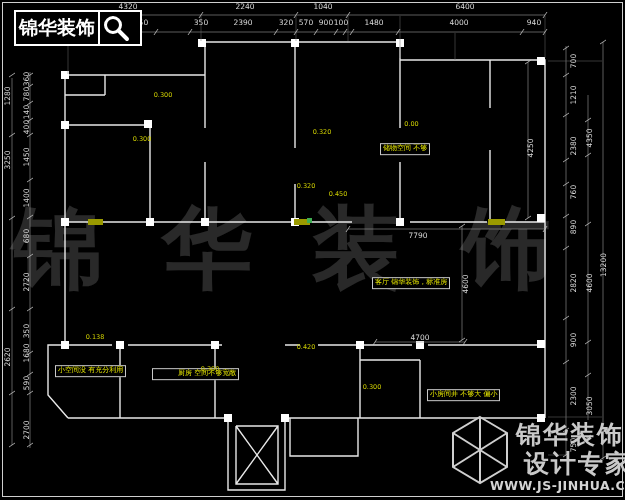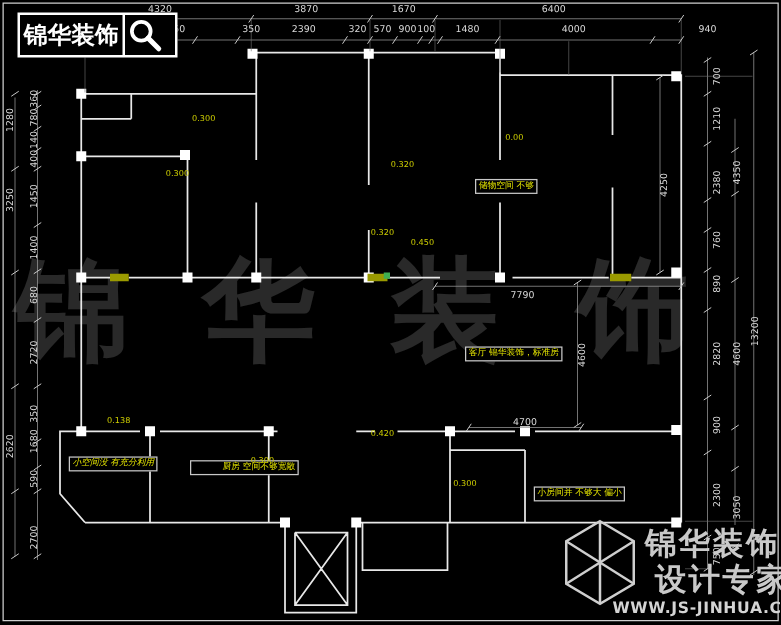--- a/index.html
+++ b/index.html
@@ -121,33 +121,33 @@
       M585,122 L591,118 M585,157 L591,153 M585,226 L591,222 M585,344 L591,340 M585,377 L591,373 M585,439 L591,435
       M600,44 L606,40 M600,460 L606,456
       M346,232 L350,226 M543,232 L547,226
       M373,345 L377,339 M463,345 L467,339
       M525,64 L531,60 M525,220 L531,216
       M459,228 L465,224 M459,342 L465,338"></path>
   </svg>
 
   <div id="annotations">
       <span class="dim-h" style="left: 128px; top: 7px; text-align: center;">4320</span>
-      <span class="dim-h" style="left: 245px; top: 7px;">3870</span>
-      <span class="dim-h" style="left: 323px; top: 7px;">1670</span>
-      <span class="dim-h" style="left: 443px; top: 7px;">6400</span>
+      <span class="dim-h" style="left: 245px; top: 7px;">2240</span>
+      <span class="dim-h" style="left: 323px; top: 7px;">1040</span>
+      <span class="dim-h" style="left: 465px; top: 7px;">6400</span>
       <span class="dim-h" style="left: 141px; top: 23px;">450</span>
       <span class="dim-h" style="left: 201px; top: 23px;">350</span>
       <span class="dim-h" style="left: 243px; top: 23px;">2390</span>
       <span class="dim-h" style="left: 286px; top: 23px;">320</span>
       <span class="dim-h" style="left: 306px; top: 23px;">570</span>
       <span class="dim-h" style="left: 326px; top: 23px;">900</span>
       <span class="dim-h" style="left: 341px; top: 23px;">100</span>
       <span class="dim-h" style="left: 374px; top: 23px;">1480</span>
       <span class="dim-h" style="left: 459px; top: 23px;">4000</span>
-      <span class="dim-h" style="left: 566px; top: 23px;">940</span>
+      <span class="dim-h" style="left: 534px; top: 23px;">940</span>
       <span class="dim-v" style="left: 27px; top: 79px;">360</span>
       <span class="dim-v" style="left: 27px; top: 94px;">780</span>
       <span class="dim-v" style="left: 27px; top: 112px;">140</span>
       <span class="dim-v" style="left: 27px; top: 127px;">400</span>
       <span class="dim-v" style="left: 27px; top: 157px;">1450</span>
       <span class="dim-v" style="left: 27px; top: 198px;">1400</span>
       <span class="dim-v" style="left: 27px; top: 236px;">680</span>
       <span class="dim-v" style="left: 27px; top: 282px;">2720</span>
       <span class="dim-v" style="left: 27px; top: 331px;">350</span>
       <span class="dim-v" style="left: 27px; top: 353px;">1680</span>
@@ -168,27 +168,27 @@
       <span class="dim-v" style="left: 590px; top: 138px;">4350</span>
       <span class="dim-v" style="left: 590px; top: 283px;">4600</span>
       <span class="dim-v" style="left: 590px; top: 406px;">3050</span>
       <span class="dim-v" style="left: 604px; top: 265px;">13200</span>
       <span class="dim-h" style="left: 418px; top: 236px;">7790</span>
       <span class="dim-h" style="left: 420px; top: 338px;">4700</span>
       <span class="dim-v" style="left: 531px; top: 148px;">4250</span>
       <span class="dim-v" style="left: 466px; top: 284px;">4600</span>
       <span class="note" style="left: 372px; top: 283px;">客厅 锦华装饰，标准房</span>
       <span class="note" style="left: 380px; top: 149px; text-align: center;">储物空间 不够</span>
-      <span class="note" style="left: 55px; top: 371px; font-style: italic;">小空间没 有充分利用</span>
+      <span class="note" style="left: 55px; top: 371px;">小空间没 有充分利用</span>
       <span class="note" style="left: 152px; top: 374px; padding-left: 25px;">厨房 空间不够宽敞</span>
       <span class="note" style="left: 427px; top: 395px;">小房间并 不够大 偏小</span>
       <span class="elev" style="left: 163px; top: 95px;">0.300</span>
       <span class="elev" style="left: 142px; top: 139px;">0.300</span>
       <span class="elev" style="left: 322px; top: 132px;">0.320</span>
-      <span class="elev" style="left: 391px; top: 110px; padding-left: 41px;">0.00</span>
+      <span class="elev" style="left: 391px; top: 124px; padding-left: 41px;">0.00</span>
       <span class="elev" style="left: 306px; top: 186px;">0.320</span>
       <span class="elev" style="left: 338px; top: 194px;">0.450</span>
       <span class="elev" style="left: 95px; top: 337px;">0.138</span>
       <span class="elev" style="left: 306px; top: 347px;">0.420</span>
       <span class="elev" style="left: 210px; top: 369px;">0.300</span>
       <span class="elev" style="left: 372px; top: 387px;">0.300</span>
     </div>
 
   <div id="header">
     <div id="brandbox">

